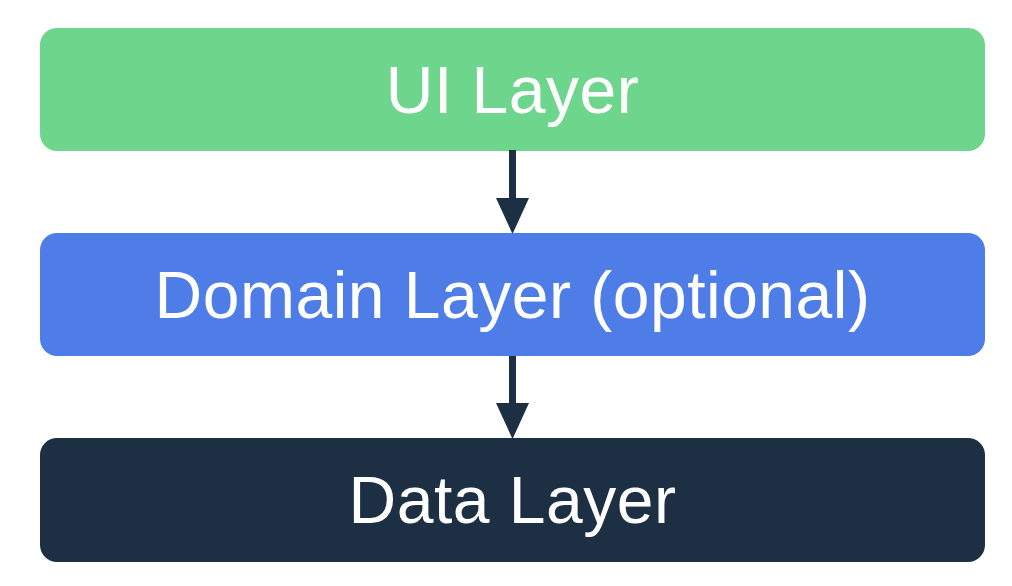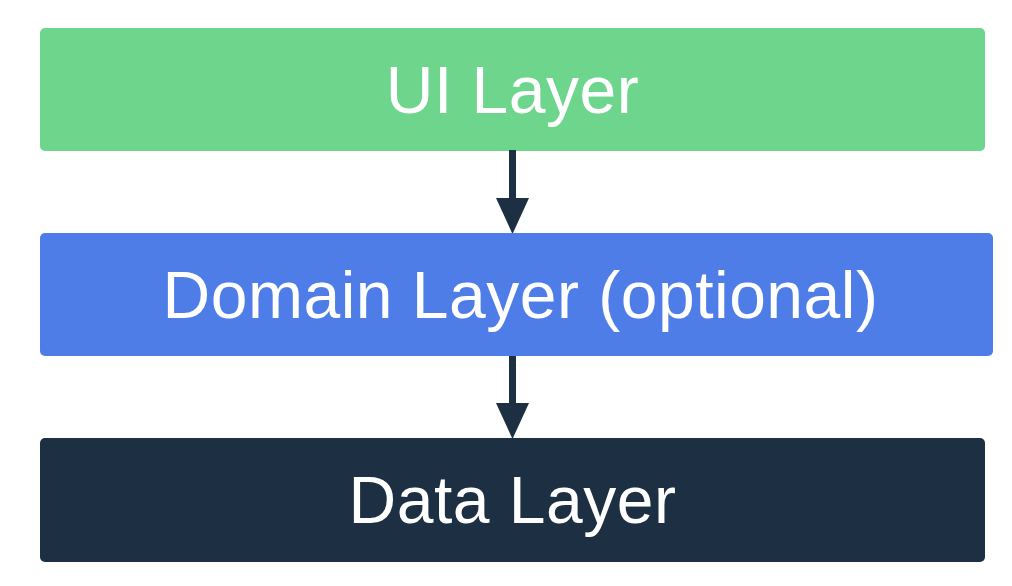--- a/index.html
+++ b/index.html
@@ -12,21 +12,21 @@
     width: 1012px;
     height: 586px;
     background: #ffffff;
     overflow: hidden;
     font-family: "Liberation Sans", "DejaVu Sans", sans-serif;
   }
   .node {
     position: absolute;
     left: 40px;
     width: 945px;
-    border-radius: 5px;
+    border-radius: 17px;
     display: flex;
     align-items: center;
     justify-content: center;
   }
   .node-label {
     color: #ffffff;
     font-size: 66px;
     font-weight: 400;
     letter-spacing: 0.5px;
     line-height: 1;
@@ -52,21 +52,21 @@
 
   <div class="node node-ui" style="background-color: rgb(109, 213, 140);">
     <span class="node-label" style="color: rgb(255, 255, 255);">UI Layer</span>
   </div>
 
   <svg class="arrow arrow-1" viewBox="0 0 41 84" preserveAspectRatio="none">
     <rect x="17" y="0" width="7" height="52" fill="#1c2f43" style="fill: rgb(28, 47, 67);"></rect>
     <polygon points="4,48 37,48 20.5,84" fill="#1c2f43" style="fill: rgb(28, 47, 67);"></polygon>
   </svg>
 
-  <div class="node node-domain" style="background-color: rgb(79, 125, 232); padding-left: 8px;">
+  <div class="node node-domain" style="background-color: rgb(79, 125, 232);">
     <span class="node-label" style="color: rgb(255, 255, 255);">Domain Layer (optional)</span>
   </div>
 
   <svg class="arrow arrow-2" viewBox="0 0 41 83" preserveAspectRatio="none">
     <rect x="17" y="0" width="7" height="51" fill="#1c2f43" style="fill: rgb(28, 47, 67);"></rect>
     <polygon points="4,47 37,47 20.5,83" fill="#1c2f43" style="fill: rgb(28, 47, 67);"></polygon>
   </svg>
 
   <div class="node node-data" style="background-color: rgb(28, 47, 67);">
     <span class="node-label" style="color: rgb(255, 255, 255);">Data Layer</span>

